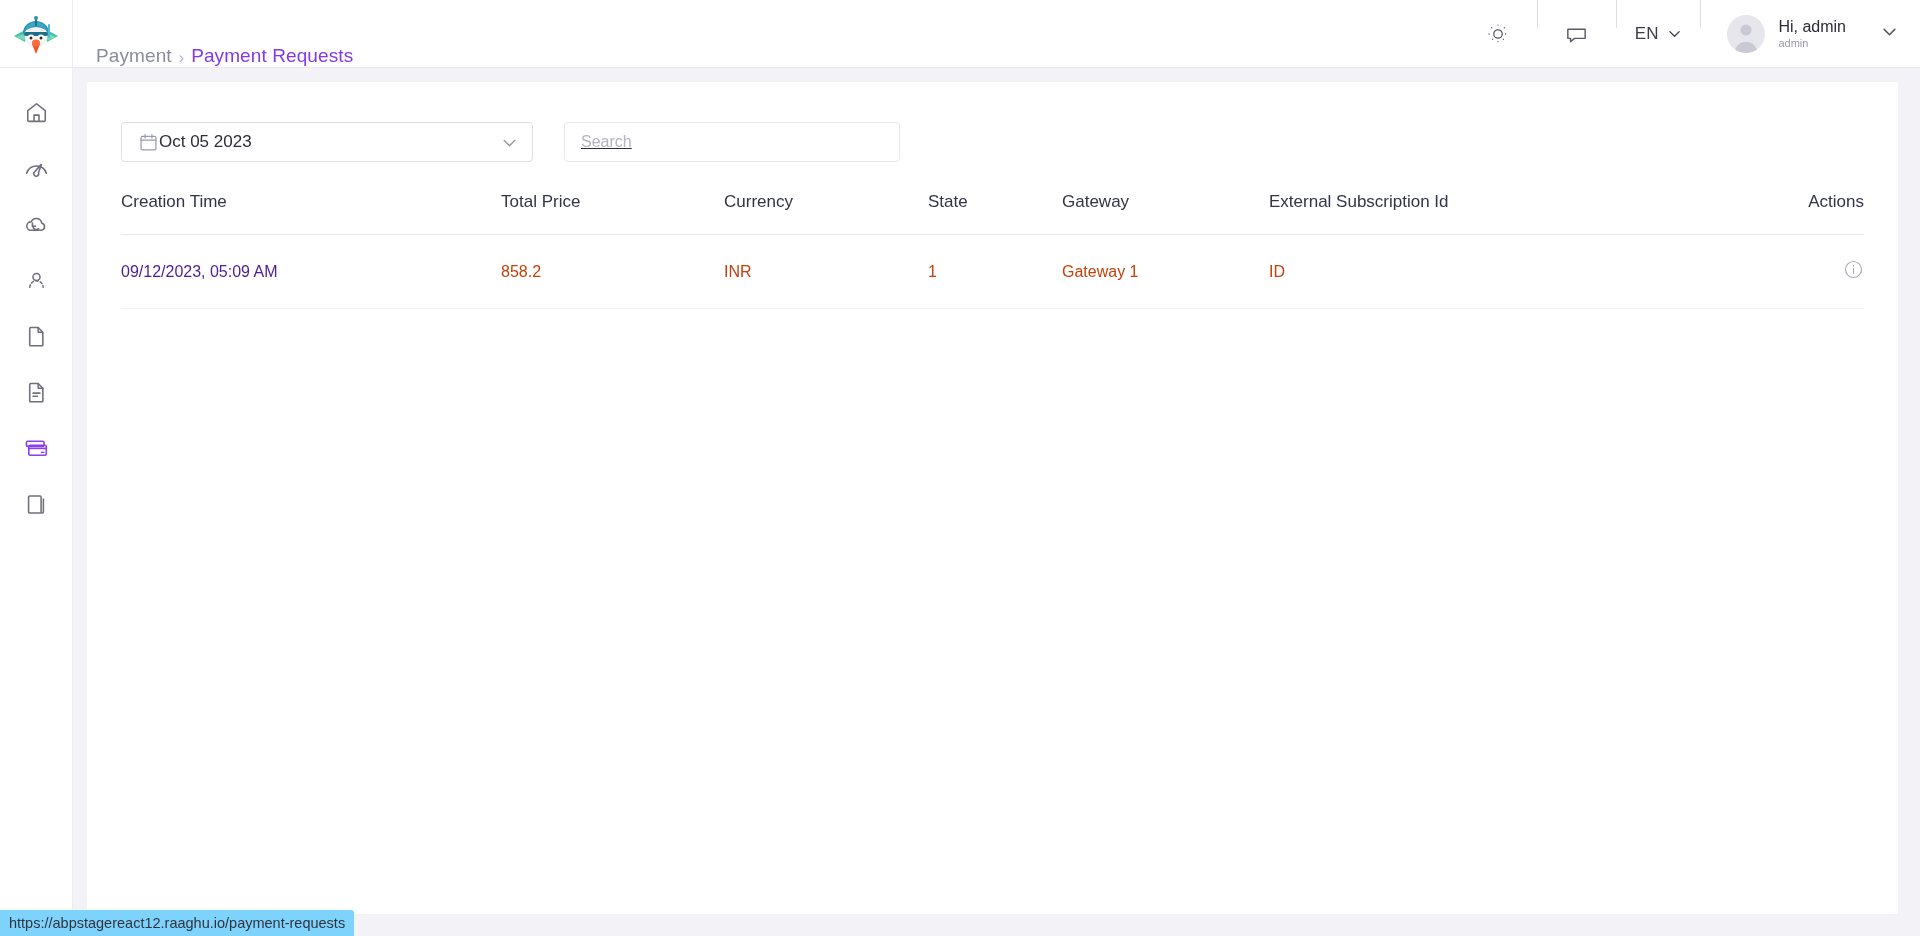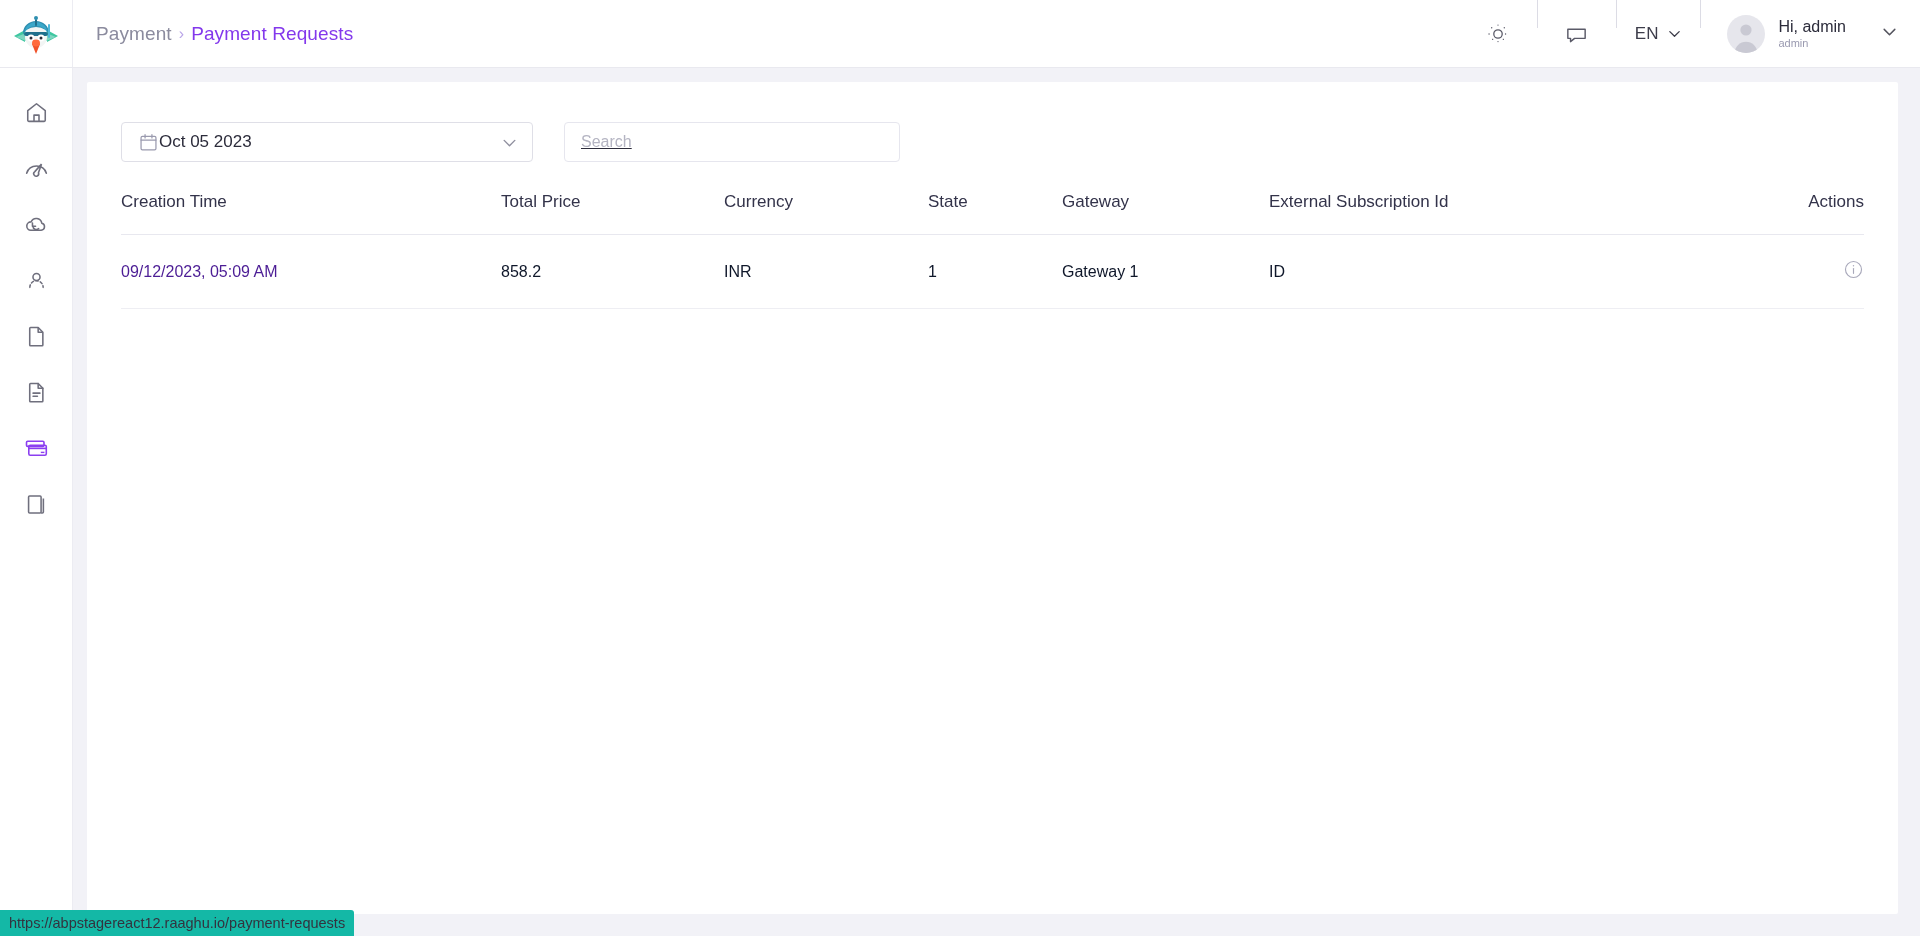--- a/index.html
+++ b/index.html
@@ -36,21 +36,21 @@
     display: flex;
     align-items: center;
     justify-content: center;
     border-right: 1px solid #ececf2;
     background: #ffffff;
   }
   .logo-mark { width: 48px; height: 44px; display:block; }
 
   .breadcrumb {
     display: flex;
-    align-items: center;
+    align-items: flex-end;
     gap: 7px;
     padding-left: 23px;
     font-size: 19px;
     letter-spacing: .1px;
   }
   .bc-root { color: #8b8b9e; }
   .bc-sep  { color: #b9a5e8; font-size: 16px; }
   .bc-current { color: #8338ec; }
 
   .topbar-right {
@@ -153,42 +153,42 @@
     text-align: left;
     font-size: 17px;
     font-weight: 400;
     color: #33334a;
     padding: 0 0 22px 0;
     border-bottom: 1px solid #e8e8ef;
     white-space: nowrap;
   }
   table.grid td {
     font-size: 16px;
-    color: #0f172a;
+    color: #c2410c;
     padding: 24px 0 24px 0;
     border-bottom: 1px solid #eeeef3;
     white-space: nowrap;
   }
   table.grid td.first { color: #4c1d95; }
   .col-ct   { width: 380px; }
   .col-tp   { width: 223px; }
   .col-cur  { width: 204px; }
   .col-st   { width: 134px; }
   .col-gw   { width: 207px; }
   .col-ext  { width: auto; }
   .col-act  { width: 120px; text-align: right !important; }
   td.col-act { text-align: right; }
   .info-icon { display: inline-block; color: #a9a9bb; vertical-align: middle; }
 
   
   .statusbar {
     position: absolute;
     left: 0; bottom: 0;
     height: 26px;
-    background: #14b8a6;
+    background: #7dd3fc;
     color: #33333f;
     font-size: 14.5px;
     display: flex; align-items: center;
     padding: 11px 9px;
     border-top-right-radius: 3px;
     font-family: "Liberation Sans", sans-serif;
     white-space: nowrap;
     z-index: 50;
   }
 </style>

